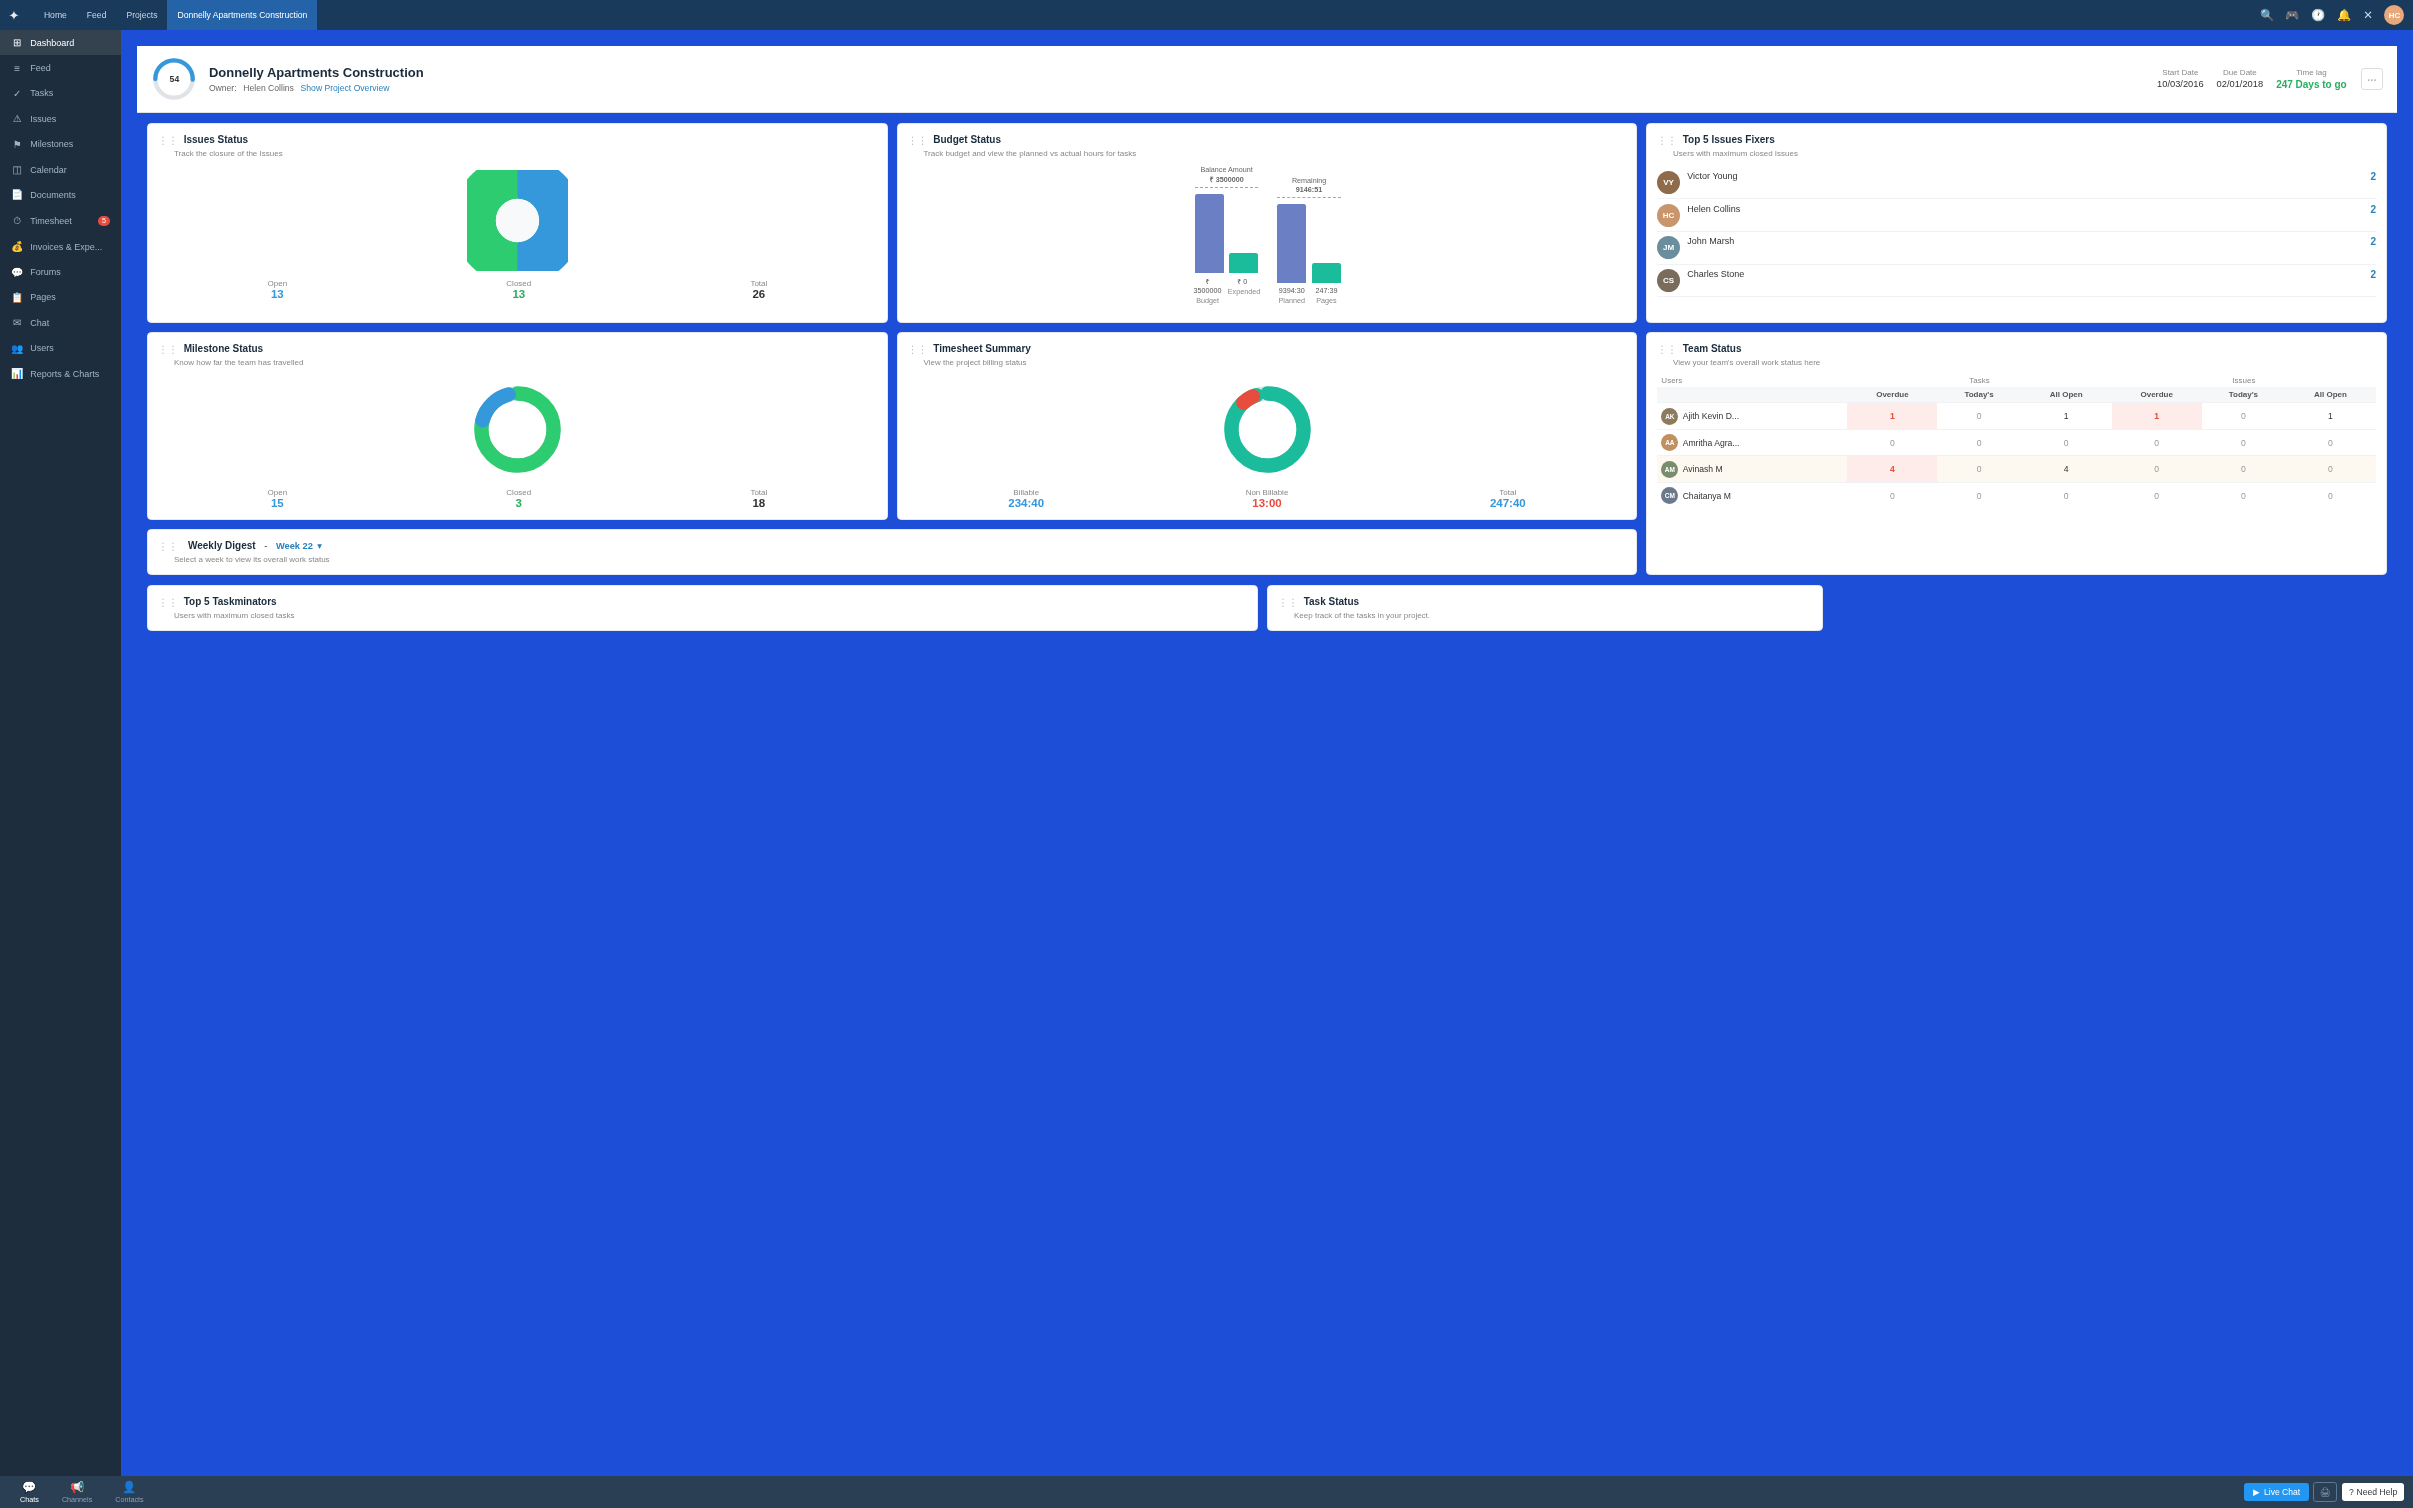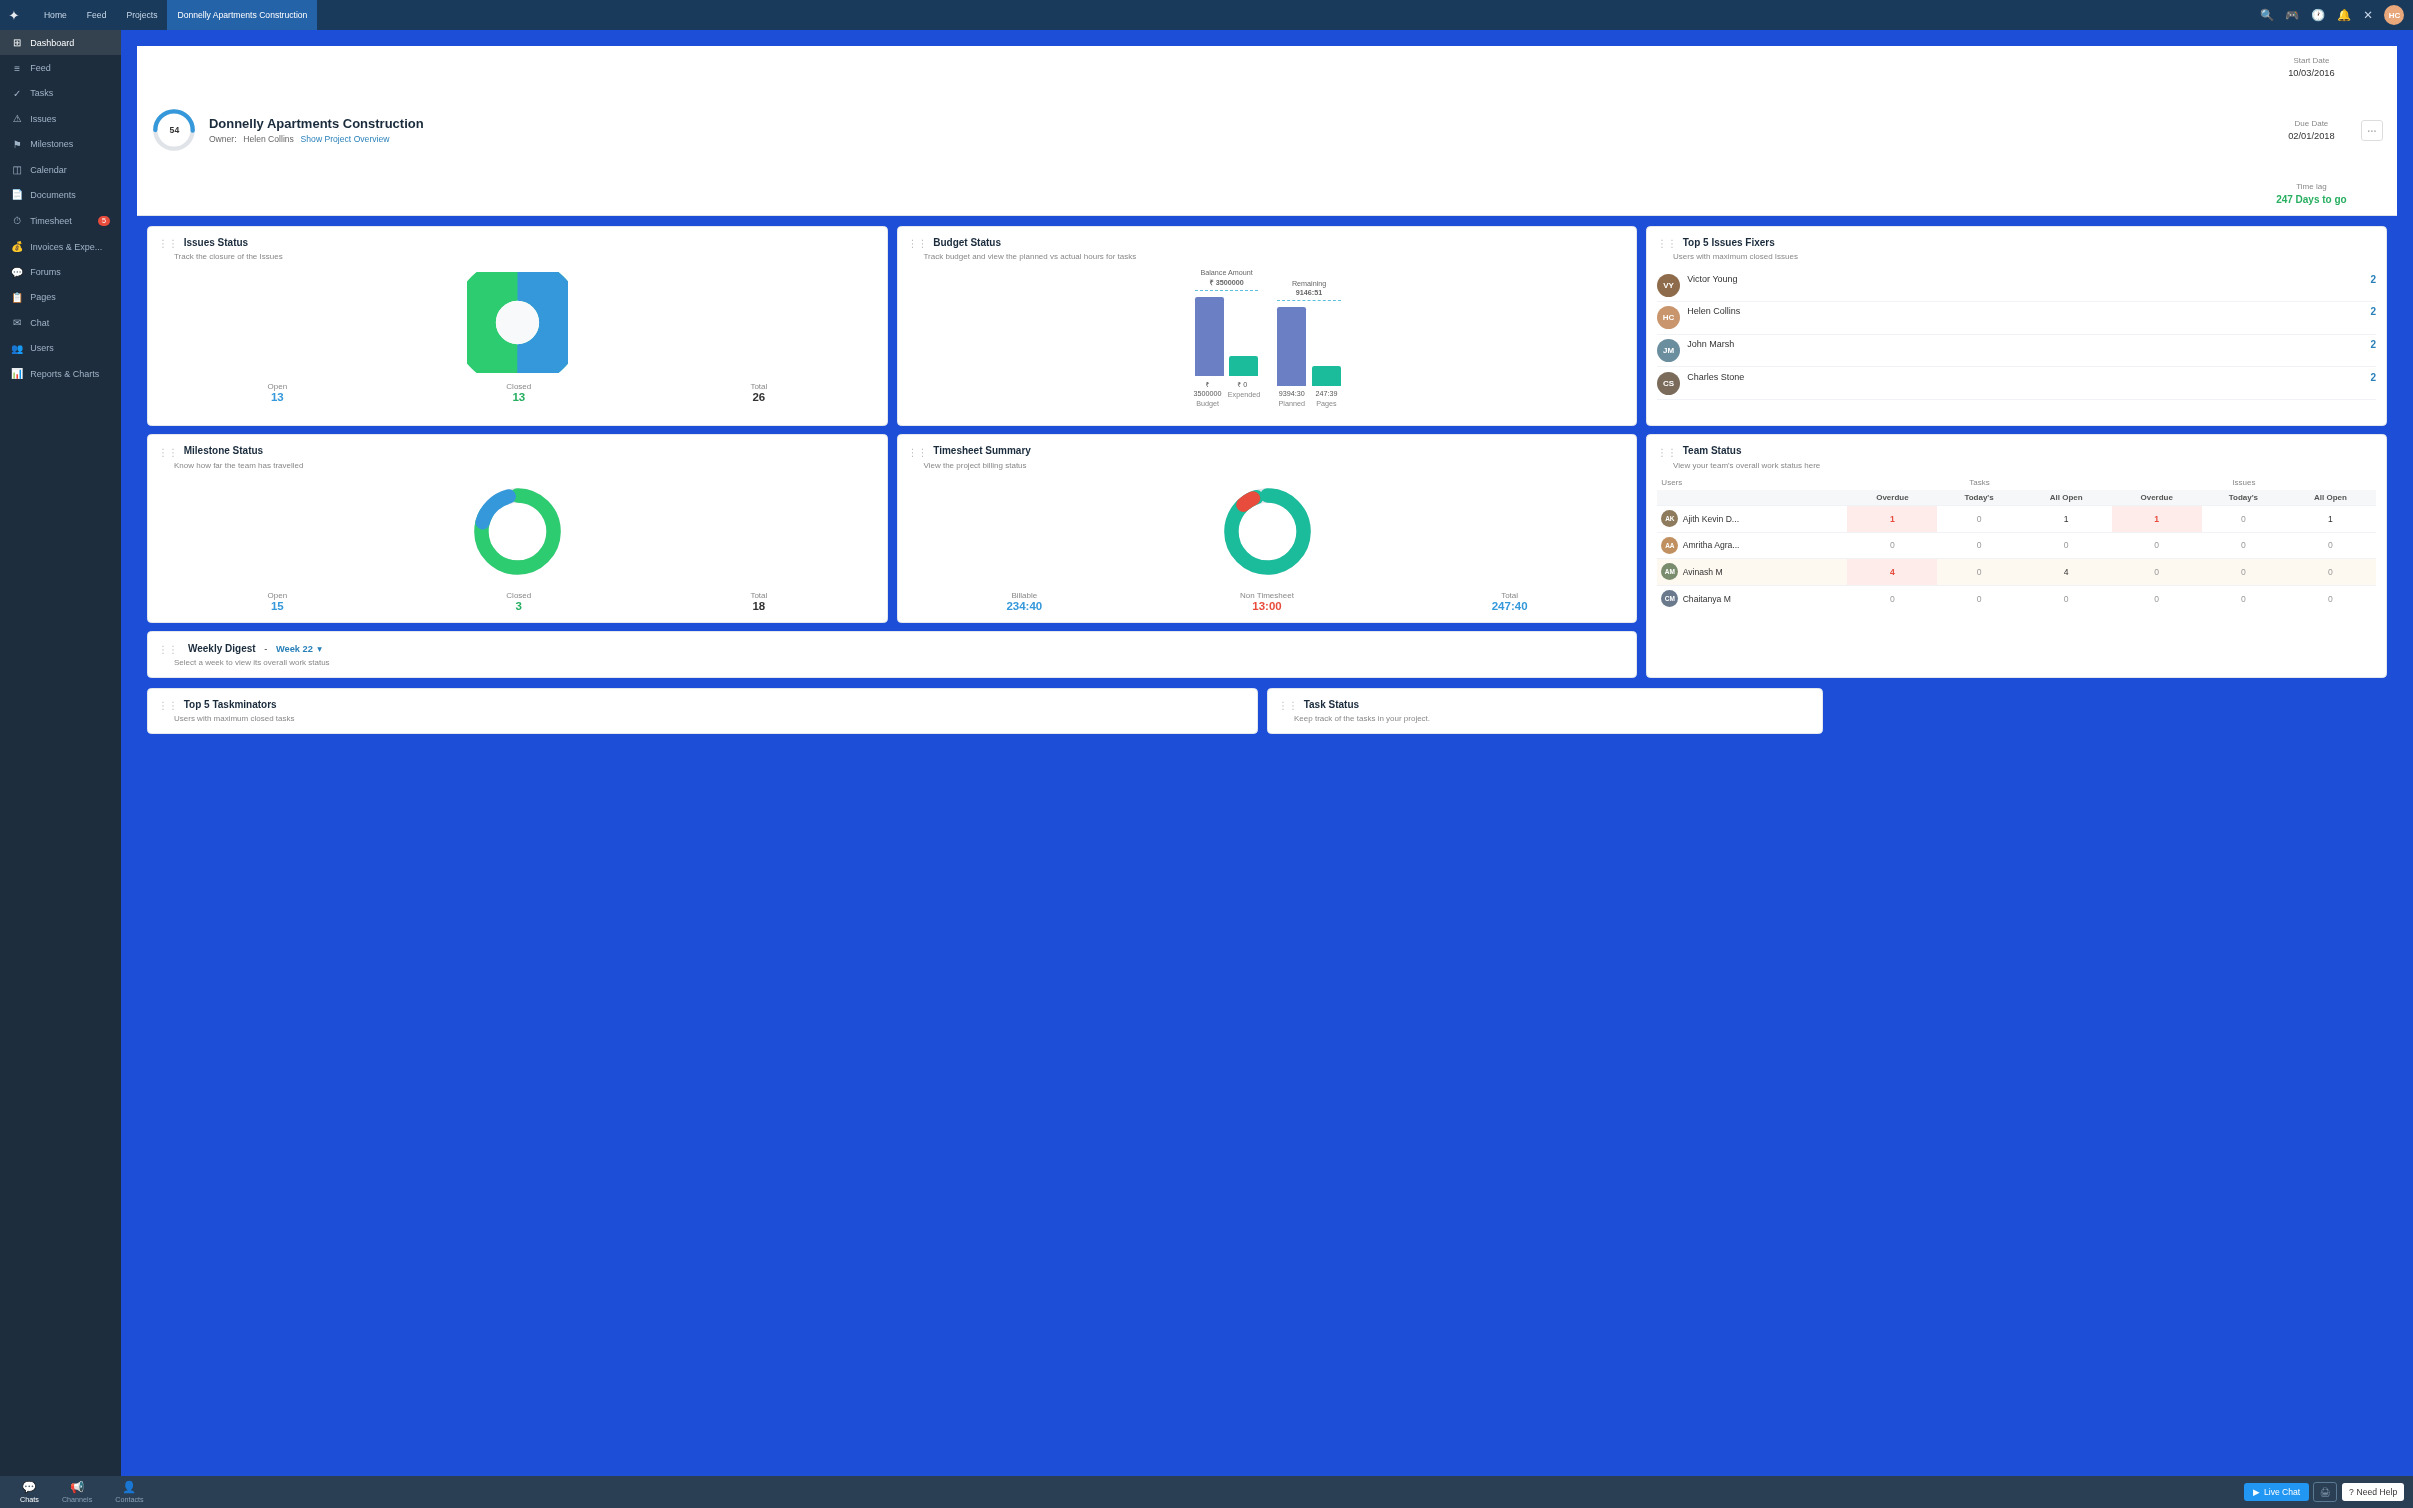--- a/index.html
+++ b/index.html
@@ -28,21 +28,21 @@
     .content { flex: 1; overflow-y: auto; padding: 16px; background: #1d4ed8; }
 
     
     .project-header { background: #fff; padding: 10px 14.4px; display: flex; align-items: center; border-bottom: 0.7px solid #e0e4e8; }
     .progress-circle { position: relative; width: 46px; height: 46px; margin-right: 11.5px; flex-shrink: 0; }
     .progress-circle svg { transform: rotate(-90deg); }
     .progress-label { position: absolute; top: 50%; left: 50%; transform: translate(-50%, -50%); font-size: 8.6px; font-weight: bold; color: #333; }
     .project-title-block h2 { font-size: 13px; font-weight: 600; color: #1a2b3c; margin-bottom: 2.9px; }
     .project-owner { font-size: 8.6px; color: #666; }
     .project-owner a { color: #2980b9; text-decoration: none; }
-    .project-meta { margin-left: auto; display: flex; gap: 41px; text-align: center; flex-direction: column; }
+    .project-meta { margin-left: auto; display: flex; gap: 13px; text-align: center; }
     .meta-item label { font-size: 8px; color: #888; display: block; margin-bottom: 2.9px; }
     .meta-item span { font-size: 9.3px; color: #333; font-weight: 500; }
     .meta-item .highlight { color: #27ae60; font-weight: 600; font-size: 10px; }
     .header-menu-btn { margin-left: 14.4px; width: 21.5px; height: 21.5px; border: 0.7px solid #ddd; border-radius: 2.9px; display: flex; align-items: center; justify-content: center; cursor: pointer; color: #666; }
 
     
     .dashboard-grid { padding: 10px; display: grid; grid-template-columns: 1fr 1fr 1fr; gap: 8.6px; }
     .card { background: #fff; border-radius: 4.3px; padding: 10px; border: 0.7px solid #e4e8ec; }
     .card-header { display: flex; align-items: flex-start; margin-bottom: 2.9px; }
     .card-drag { color: #bbb; font-size: 10px; margin-right: 5.7px; margin-top: 1.4px; }
@@ -399,21 +399,21 @@
             <circle cx="70" cy="70" r="50" fill="none" stroke="#e74c3c" stroke-width="20" stroke-dasharray="16 298" stroke-linecap="round" transform="rotate(228 70 70)"></circle>
             <circle cx="70" cy="70" r="30" fill="#fff"></circle>
           </svg>
         </div>
         <div class="stats-row">
           <div class="stat-item">
             <label>Billable</label>
             <div class="stat-val stat-open">234:40</div>
           </div>
           <div class="stat-item">
-            <label>Non Timesheet</label>
+            <label>Non Billable</label>
             <div class="stat-val" style="color:#e74c3c;">13:00</div>
           </div>
           <div class="stat-item">
             <label>Total</label>
             <div class="stat-val stat-open">247:40</div>
           </div>
         </div>
       </div>
 
       <div class="card team-card" style="grid-column:3; grid-row: 2 / 4;">

